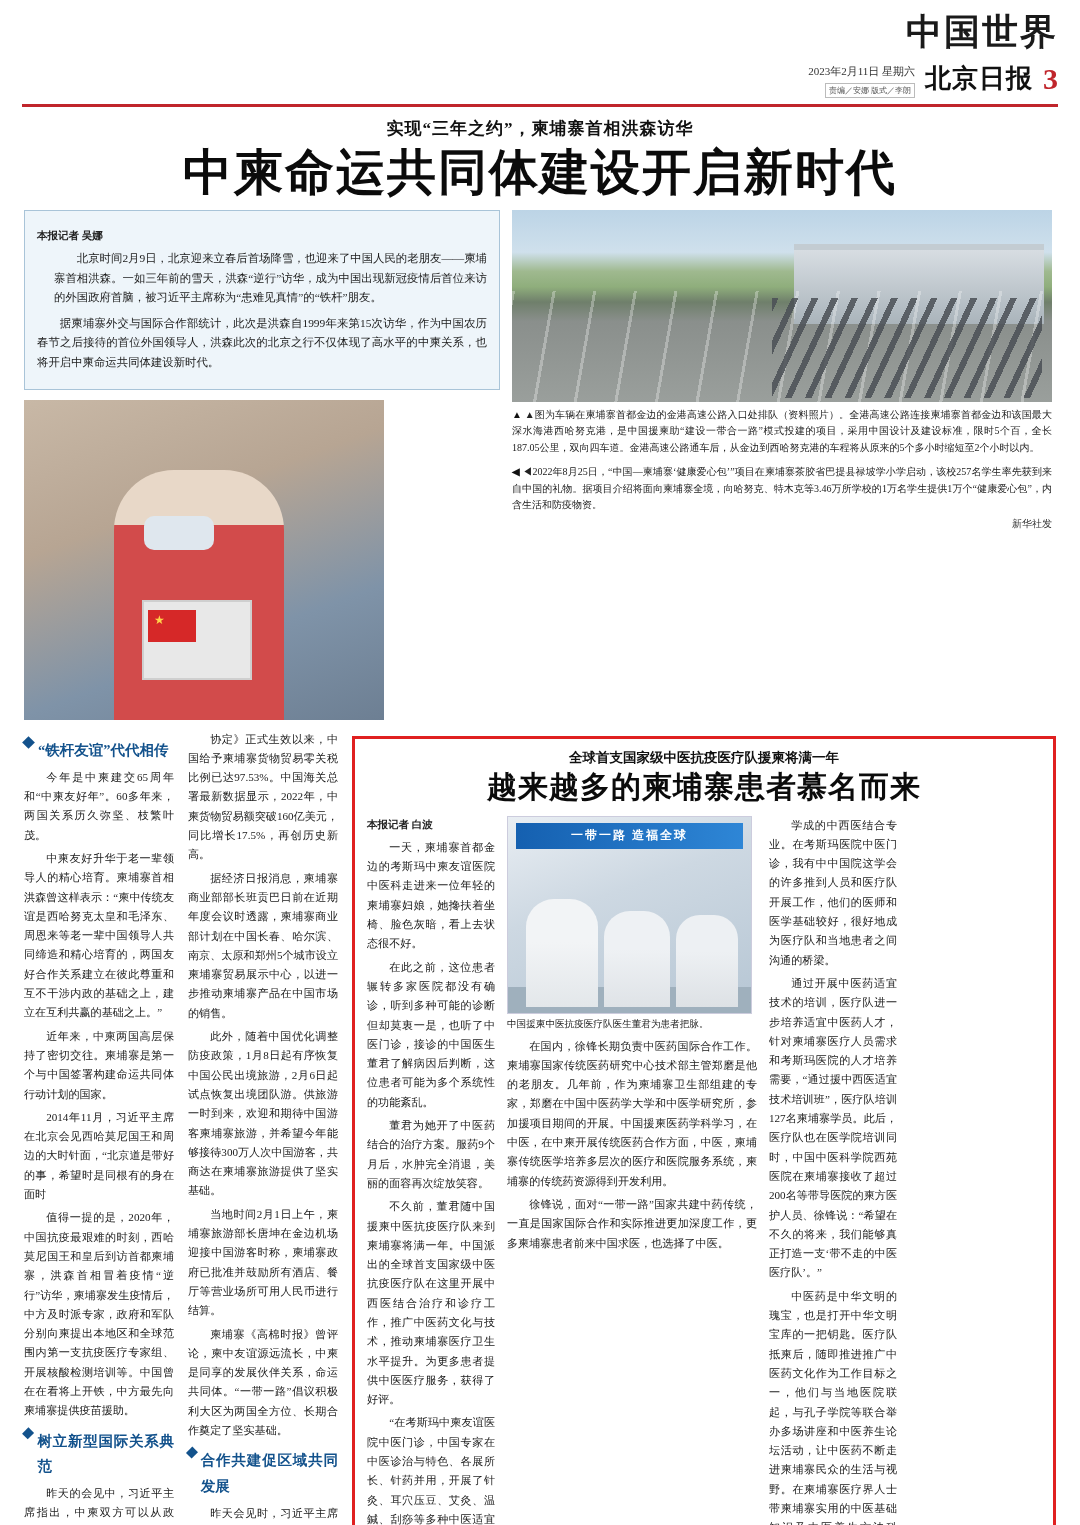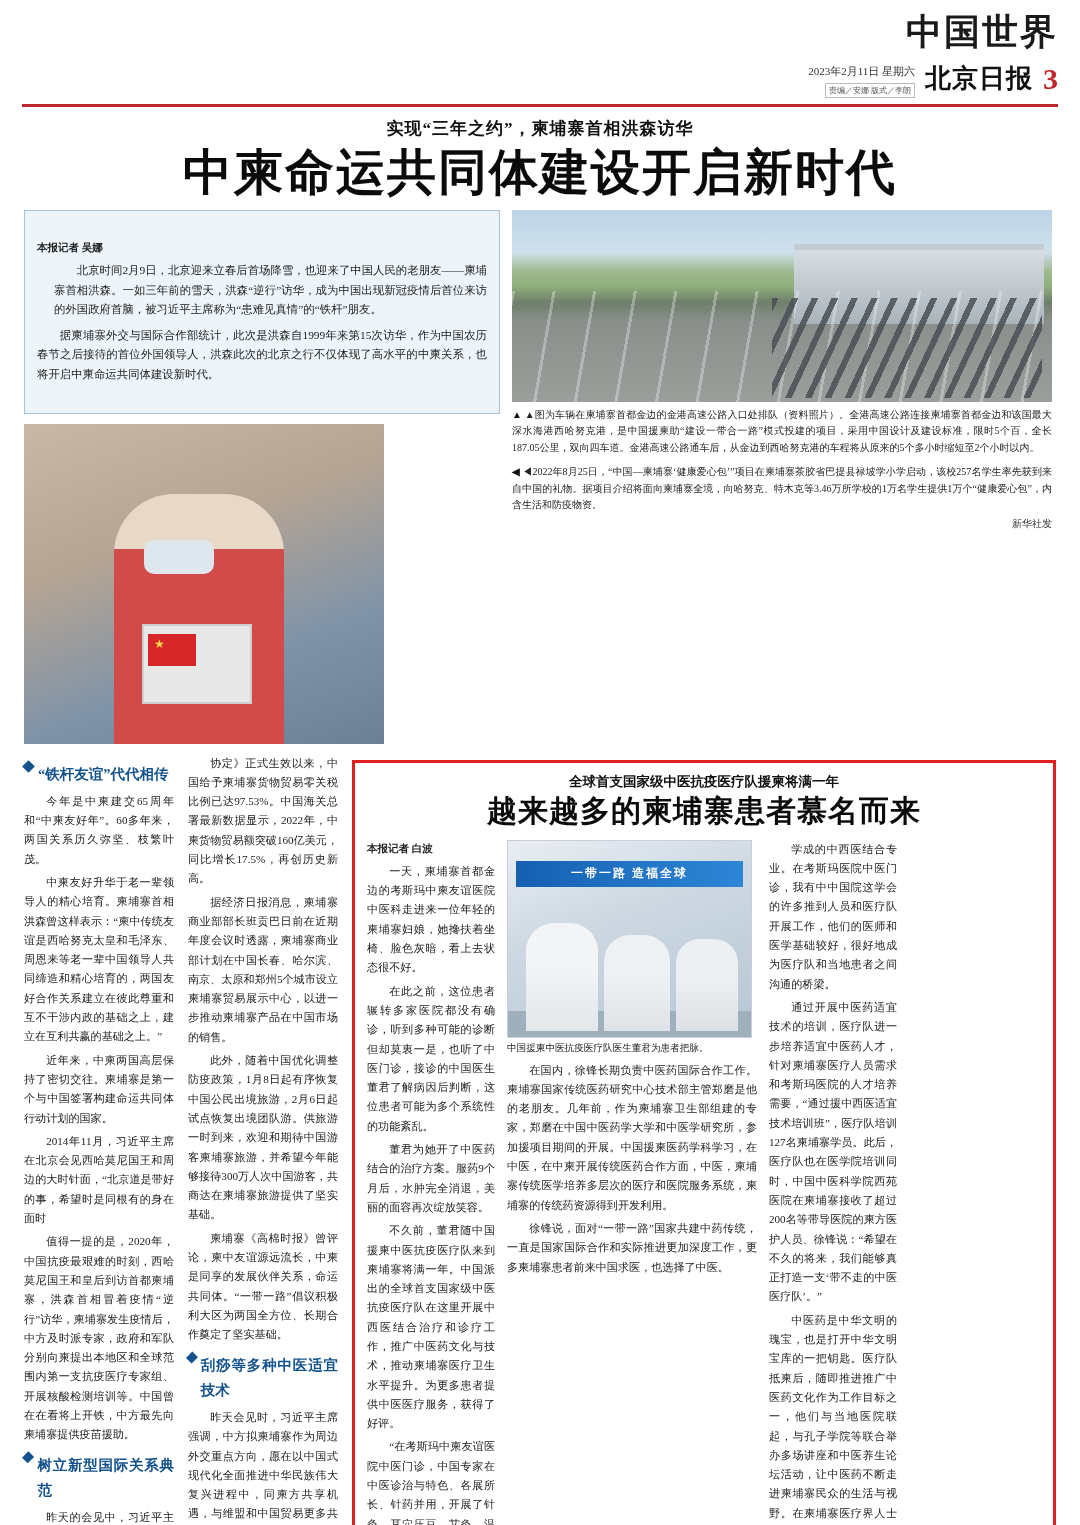--- a/index.html
+++ b/index.html
@@ -57,21 +57,21 @@
     text-align:center; font-size:49px; font-weight:700; letter-spacing:2px;
     color:#0b0b0b; line-height:1.1; margin:4px 0 10px 0;
     font-family:"Liberation Serif", serif;
   }
 
   
   .top-block { display:flex; gap:12px; align-items:flex-start; }
   .lead-col { width:476px; }
   .lead-box {
     border:1px solid #a9c4d8; background:#eef5fa;
-    padding:28px 12px; font-size:11.4px; line-height:1.72; color:#1b1b1b;
+    padding:16px 12px; font-size:11.4px; line-height:1.72; color:#1b1b1b;
     text-align:justify;
   }
   .byline { font-size:10.5px; font-weight:700; color:#222; margin-bottom:4px; }
   .hero-col { width:540px; }
   .photo { background:#8fa6b4; position:relative; overflow:hidden; }
   .photo-road {
     height:192px; width:540px;
     background:
       linear-gradient(180deg,#bcd4e6 0%, #cfe0ec 22%, #9fb98f 32%, #8fae7c 40%, #6f7f6b 48%, #8a8f8c 58%, #9a9f9c 100%);
   }
@@ -134,21 +134,21 @@
     text-align:center; font-size:30px; font-weight:700; letter-spacing:1px;
     margin:0 0 8px 0; color:#0b0b0b;
   }
   .boxed-cols { display:flex; gap:12px; }
   .bphoto {
     width:245px; height:198px;
     background:linear-gradient(160deg,#e9eef3 0%, #cdd8e2 40%, #b6c6d4 100%);
     position:relative; overflow:hidden; border:1px solid #ccd;
   }
   .bphoto .banner {
-    position:absolute; top:20px; left:8px; right:8px; height:26px;
+    position:absolute; top:6px; left:8px; right:8px; height:26px;
     background:linear-gradient(90deg,#1560b0,#2e86d6);
     color:#fff; font-size:12px; font-weight:700; letter-spacing:2px;
     display:flex; align-items:center; justify-content:center;
   }
   .doc1 { position:absolute; left:18px; bottom:6px; width:72px; height:108px;
     background:linear-gradient(180deg,#f2f4f6 0 40%, #e3e7ea 100%); border-radius:28px 28px 0 0;}
   .doc2 { position:absolute; left:96px; bottom:6px; width:66px; height:96px;
     background:linear-gradient(180deg,#eef1f4 0 40%, #dfe3e7 100%); border-radius:26px 26px 0 0;}
   .doc3 { position:absolute; left:168px; bottom:6px; width:62px; height:92px;
     background:linear-gradient(180deg,#edf0f3 0 40%, #dde1e5 100%); border-radius:24px 24px 0 0;}
@@ -232,24 +232,25 @@
           <span>树立新型国际关系典范</span>
         </div>
         <p>昨天的会见中，习近平主席指出，中柬双方可以从政治、产能、农业、能源、安全、人文六大领域人手，着力打造中柬“钻石六边”合作架构。</p>
 
       </div>
 
       <div class="col" style="width:150px">
         <p>协定》正式生效以来，中国给予柬埔寨货物贸易零关税比例已达97.53%。中国海关总署最新数据显示，2022年，中柬货物贸易额突破160亿美元，同比增长17.5%，再创历史新高。</p>
         <p>据经济日报消息，柬埔寨商业部部长班贡巴日前在近期年度会议时透露，柬埔寨商业部计划在中国长春、哈尔滨、南京、太原和郑州5个城市设立柬埔寨贸易展示中心，以进一步推动柬埔寨产品在中国市场的销售。</p>
         <p>此外，随着中国优化调整防疫政策，1月8日起有序恢复中国公民出境旅游，2月6日起试点恢复出境团队游。供旅游一时到来，欢迎和期待中国游客柬埔寨旅游，并希望今年能够接待300万人次中国游客，共商达在柬埔寨旅游提供了坚实基础。</p>
+        <p>当地时间2月1日上午，柬埔寨旅游部长唐坤在金边机场迎接中国游客时称，柬埔寨政府已批准并鼓励所有酒店、餐厅等营业场所可用人民币进行结算。</p>
         <p>柬埔寨《高棉时报》曾评论，柬中友谊源远流长，中柬是同享的发展伙伴关系，命运共同体。“一带一路”倡议积极利大区为两国全方位、长期合作奠定了坚实基础。</p>
         <div class="sub-head">
           <span class="sq"></span>
-          <span>刮痧等多种中医适宜技术</span>
+          <span>合作共建促区域共同发展</span>
         </div>
         <p>昨天会见时，习近平主席强调，中方拟柬埔寨作为周边外交重点方向，愿在以中国式现代化全面推进中华民族伟大复兴进程中，同柬方共享机遇，与维盟和中国贸易更多共赢发展。</p>
 
       </div>
 
       <div style="flex:1">
         <div class="boxed">
           <div class="boxed-kicker">全球首支国家级中医抗疫医疗队援柬将满一年</div>
           <div class="boxed-headline">越来越多的柬埔寨患者慕名而来</div>
           <div class="boxed-cols">

